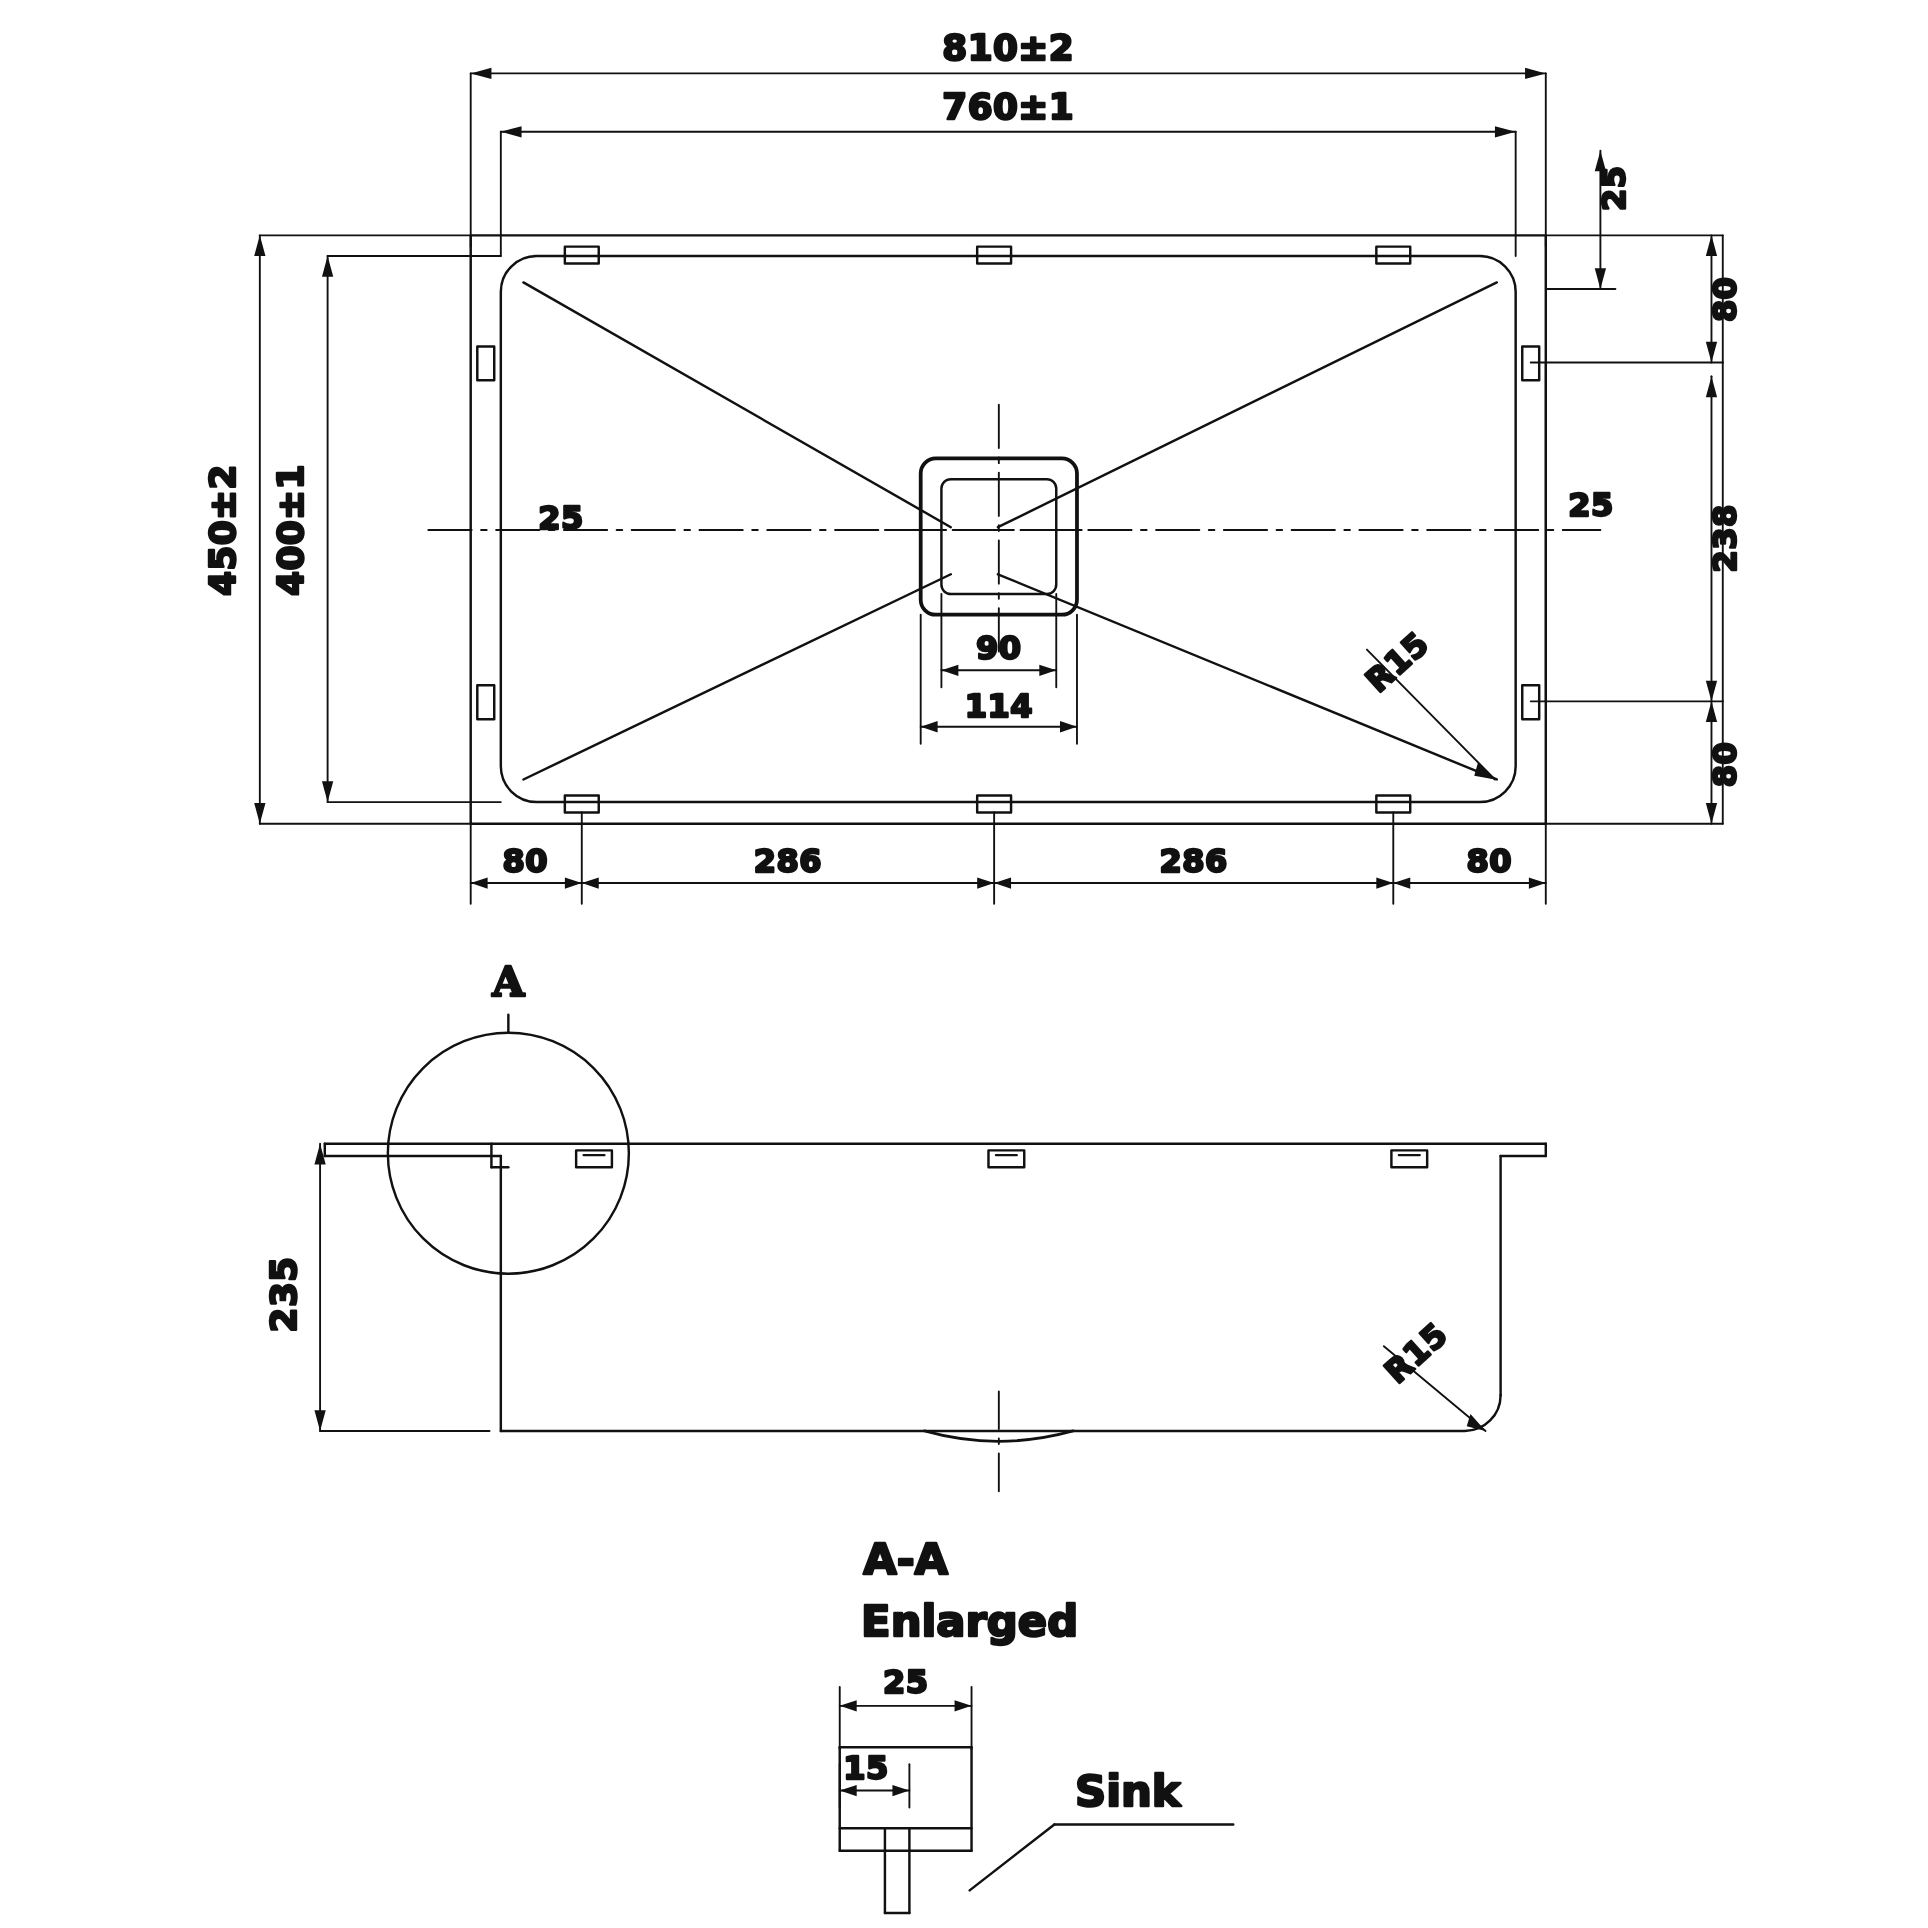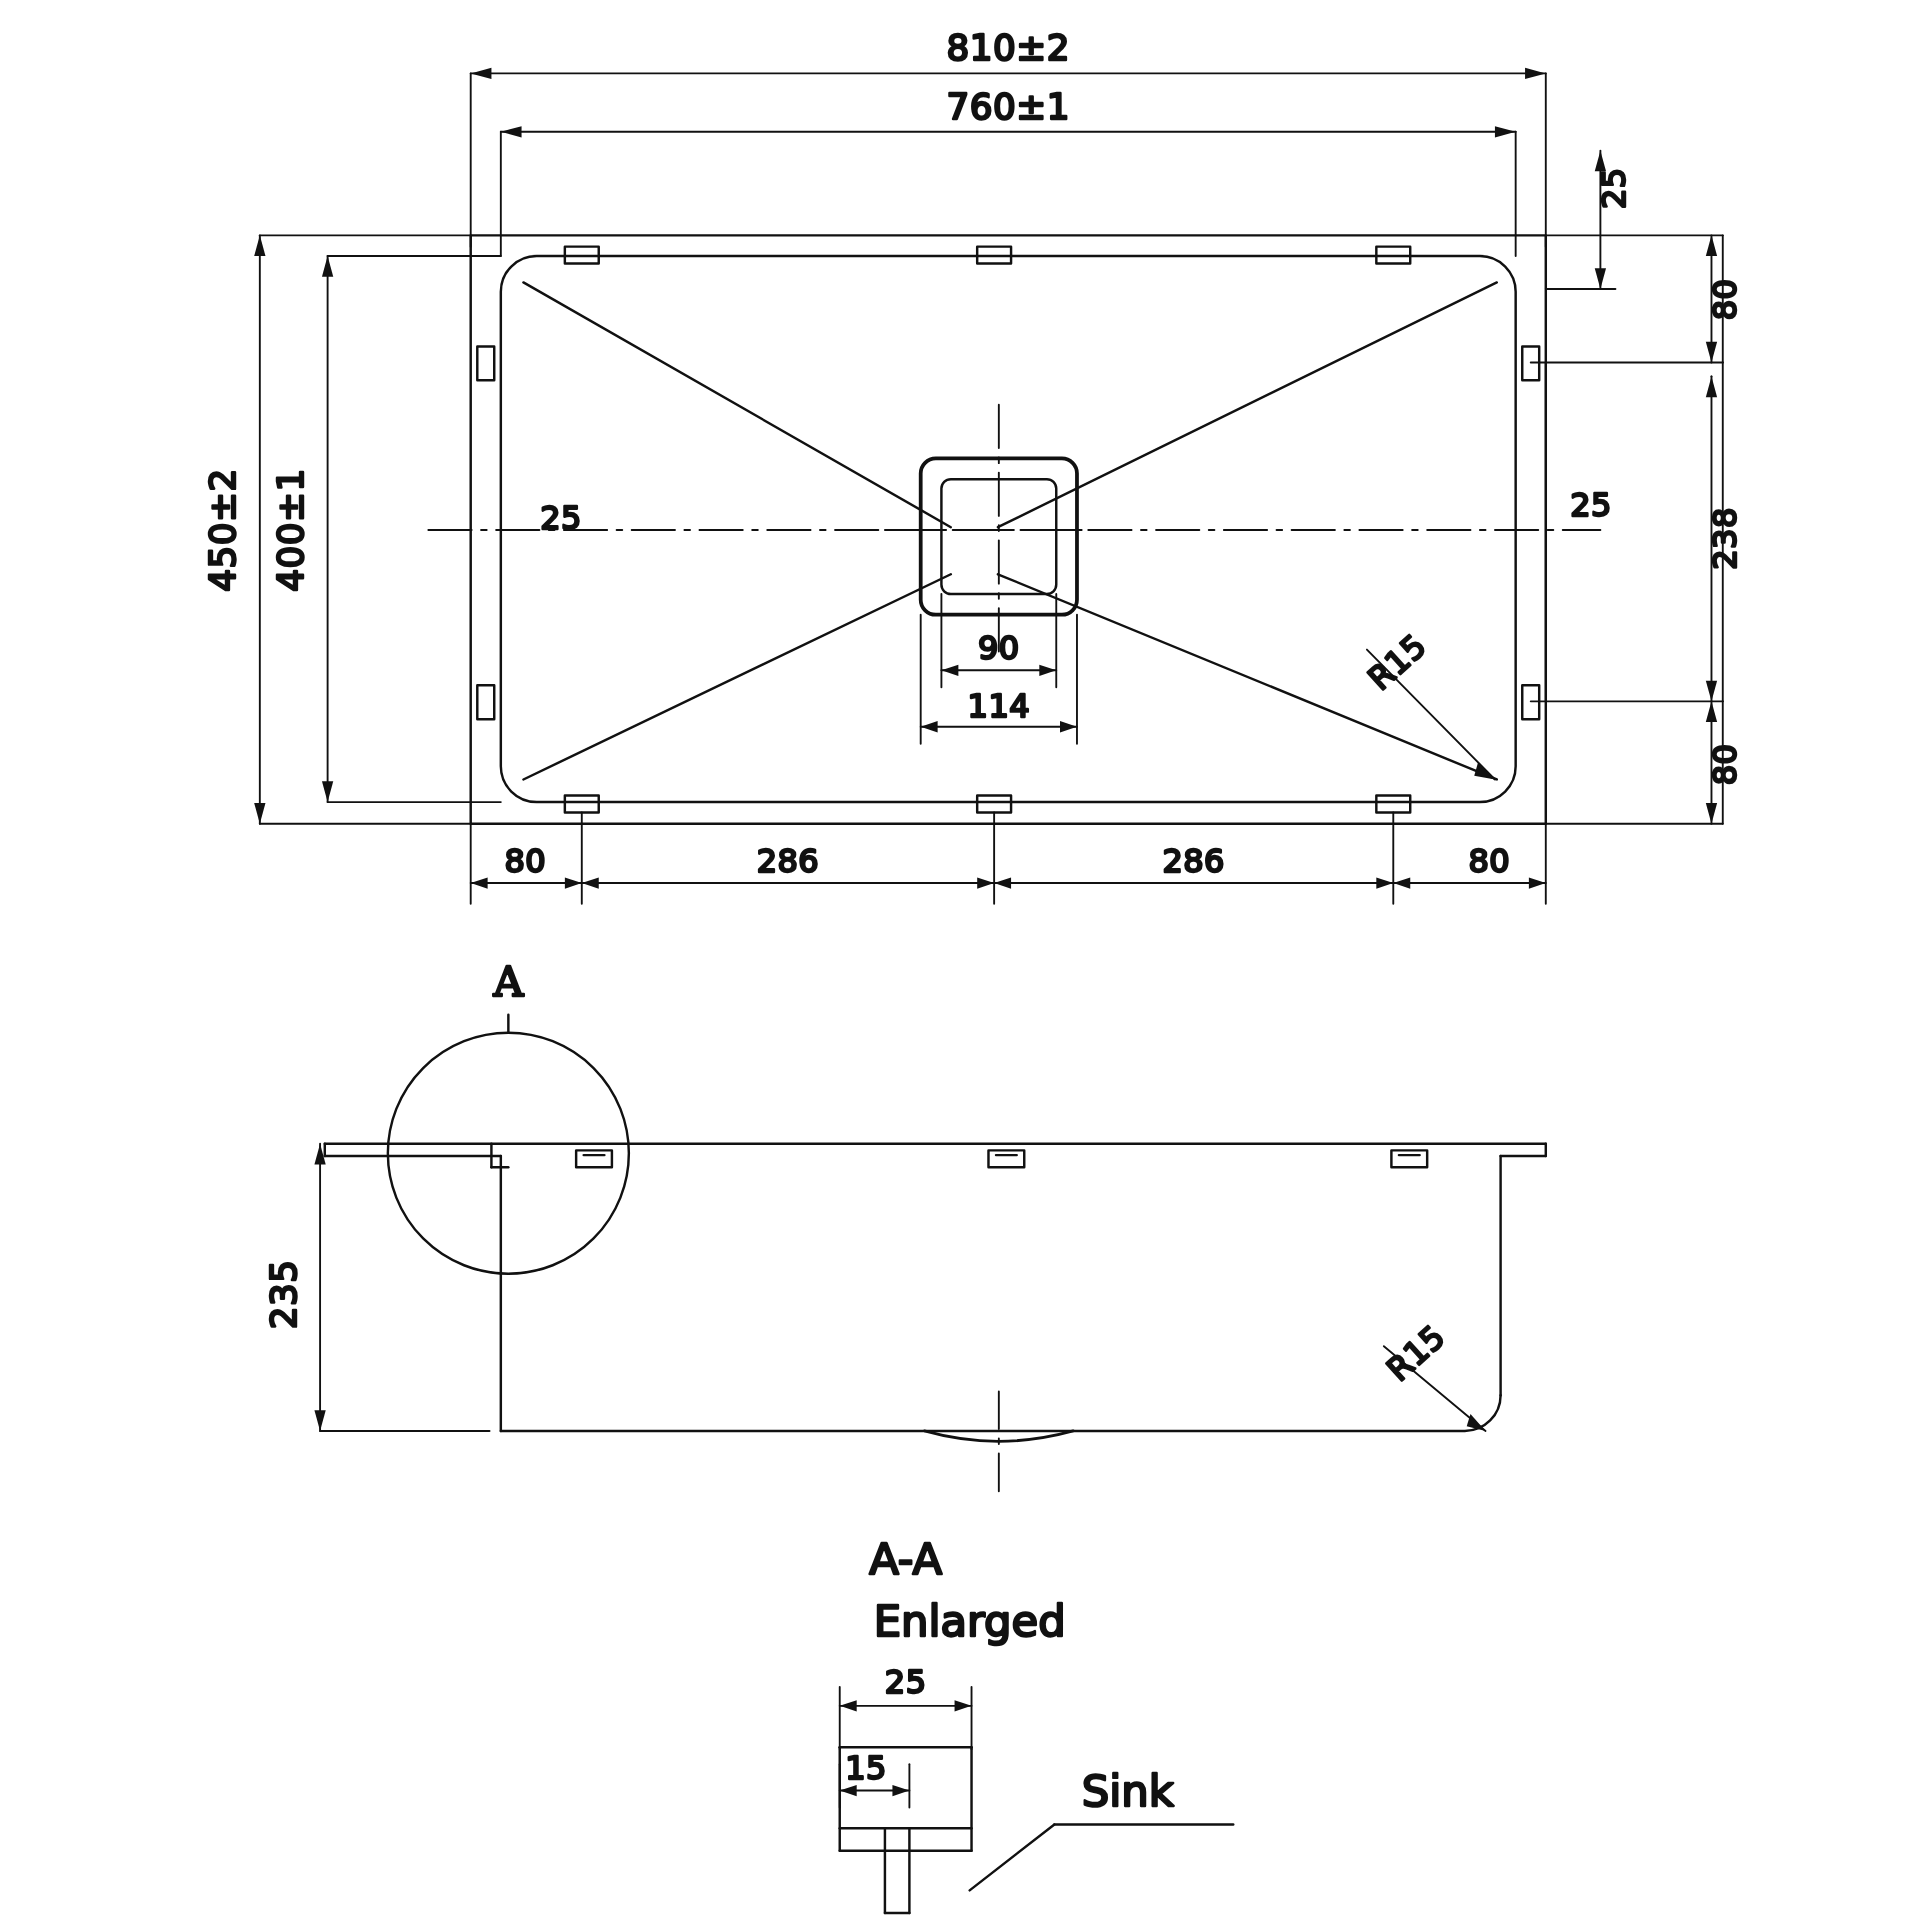--- a/index.html
+++ b/index.html
@@ -1,17 +1,17 @@
 <!DOCTYPE html>
 <html style="font-size:15px"><head>
 <meta charset="utf-8">
 <style>
   html,body{margin:0;padding:0;background:#ffffff;}
   body{width:1928px;height:1928px;position:relative;font-family:"DejaVu Sans",sans-serif;color:#1a1a1a;overflow:hidden;}
-  #sheet{position:absolute;left:0;top:0;width:1928px;height:1656px;}
+  #sheet{position:absolute;left:0;top:0;width:1928px;height:1656px;font-weight:bold;}
   svg{display:block;}
   .dimtext{font-family:"DejaVu Sans",sans-serif;font-size:34px;fill:#111;letter-spacing:0.5px;}
   .dimtext.big{font-size:38px;}
   .labeltext{font-family:"DejaVu Serif",serif;font-size:44px;fill:#111;}
   .sectiontext{font-family:"DejaVu Sans",sans-serif;font-size:46px;fill:#111;}
 </style>
 </head>
 <body>
 
 <div id="sheet">

